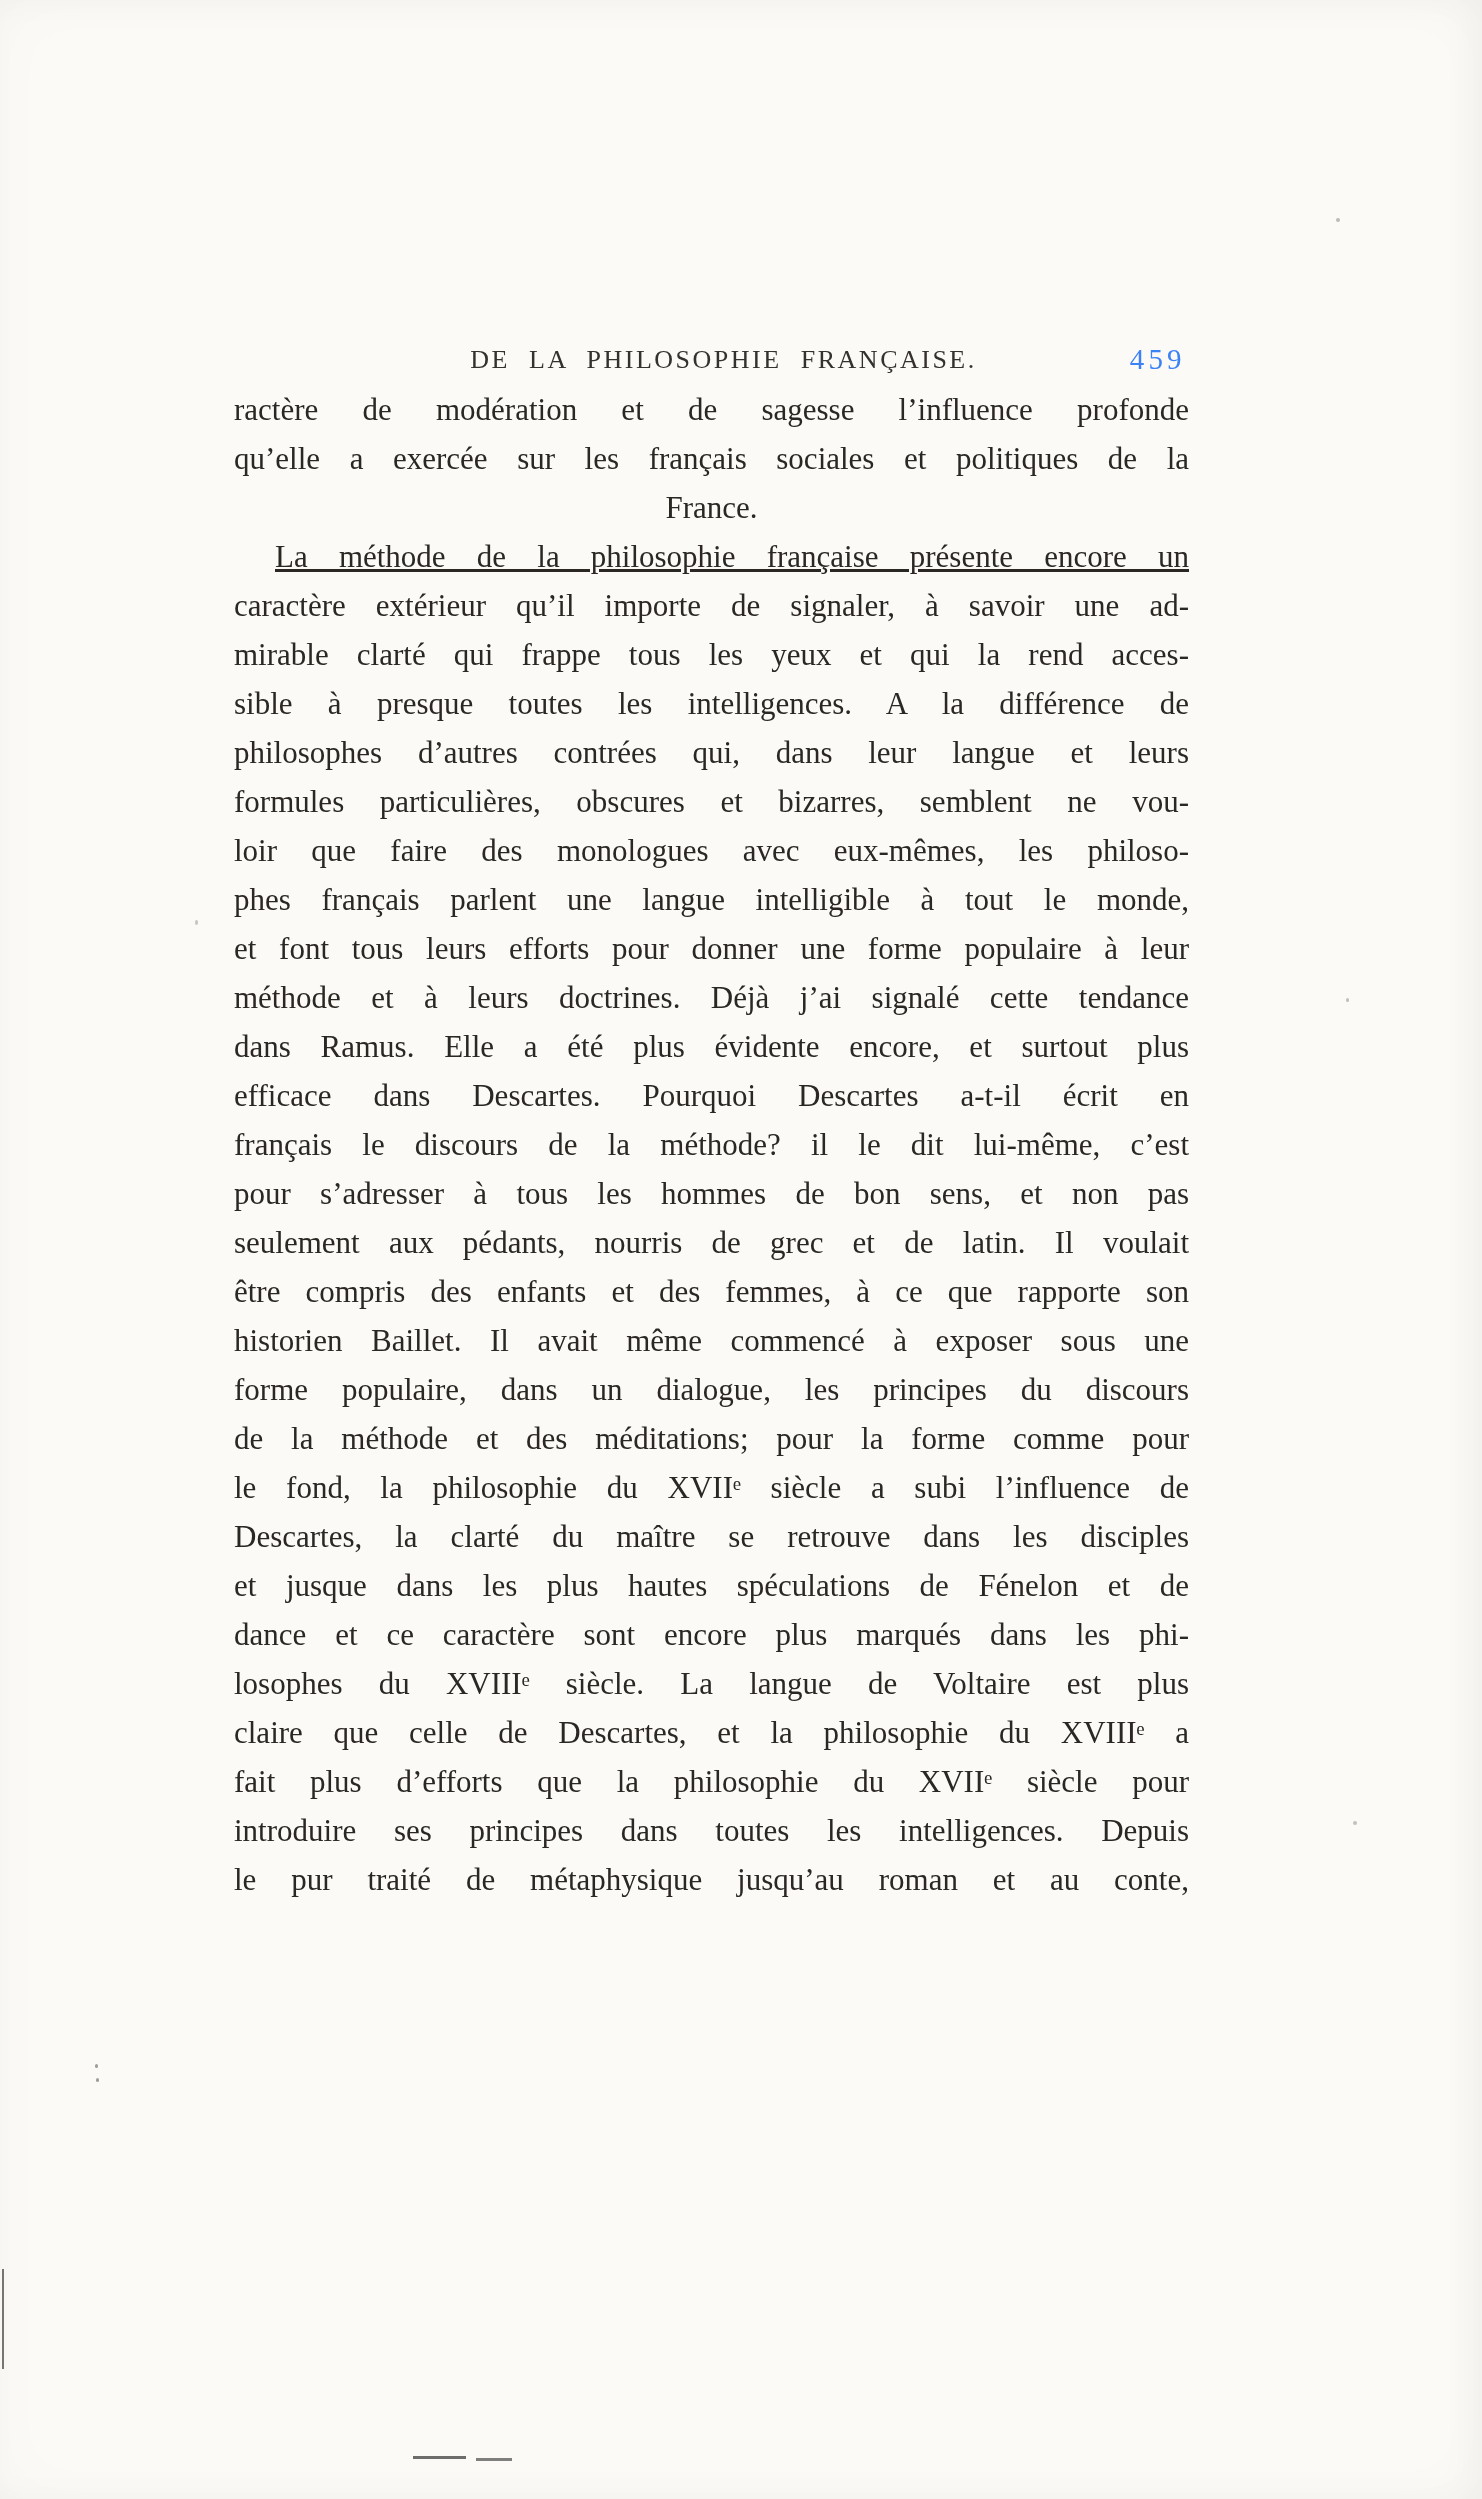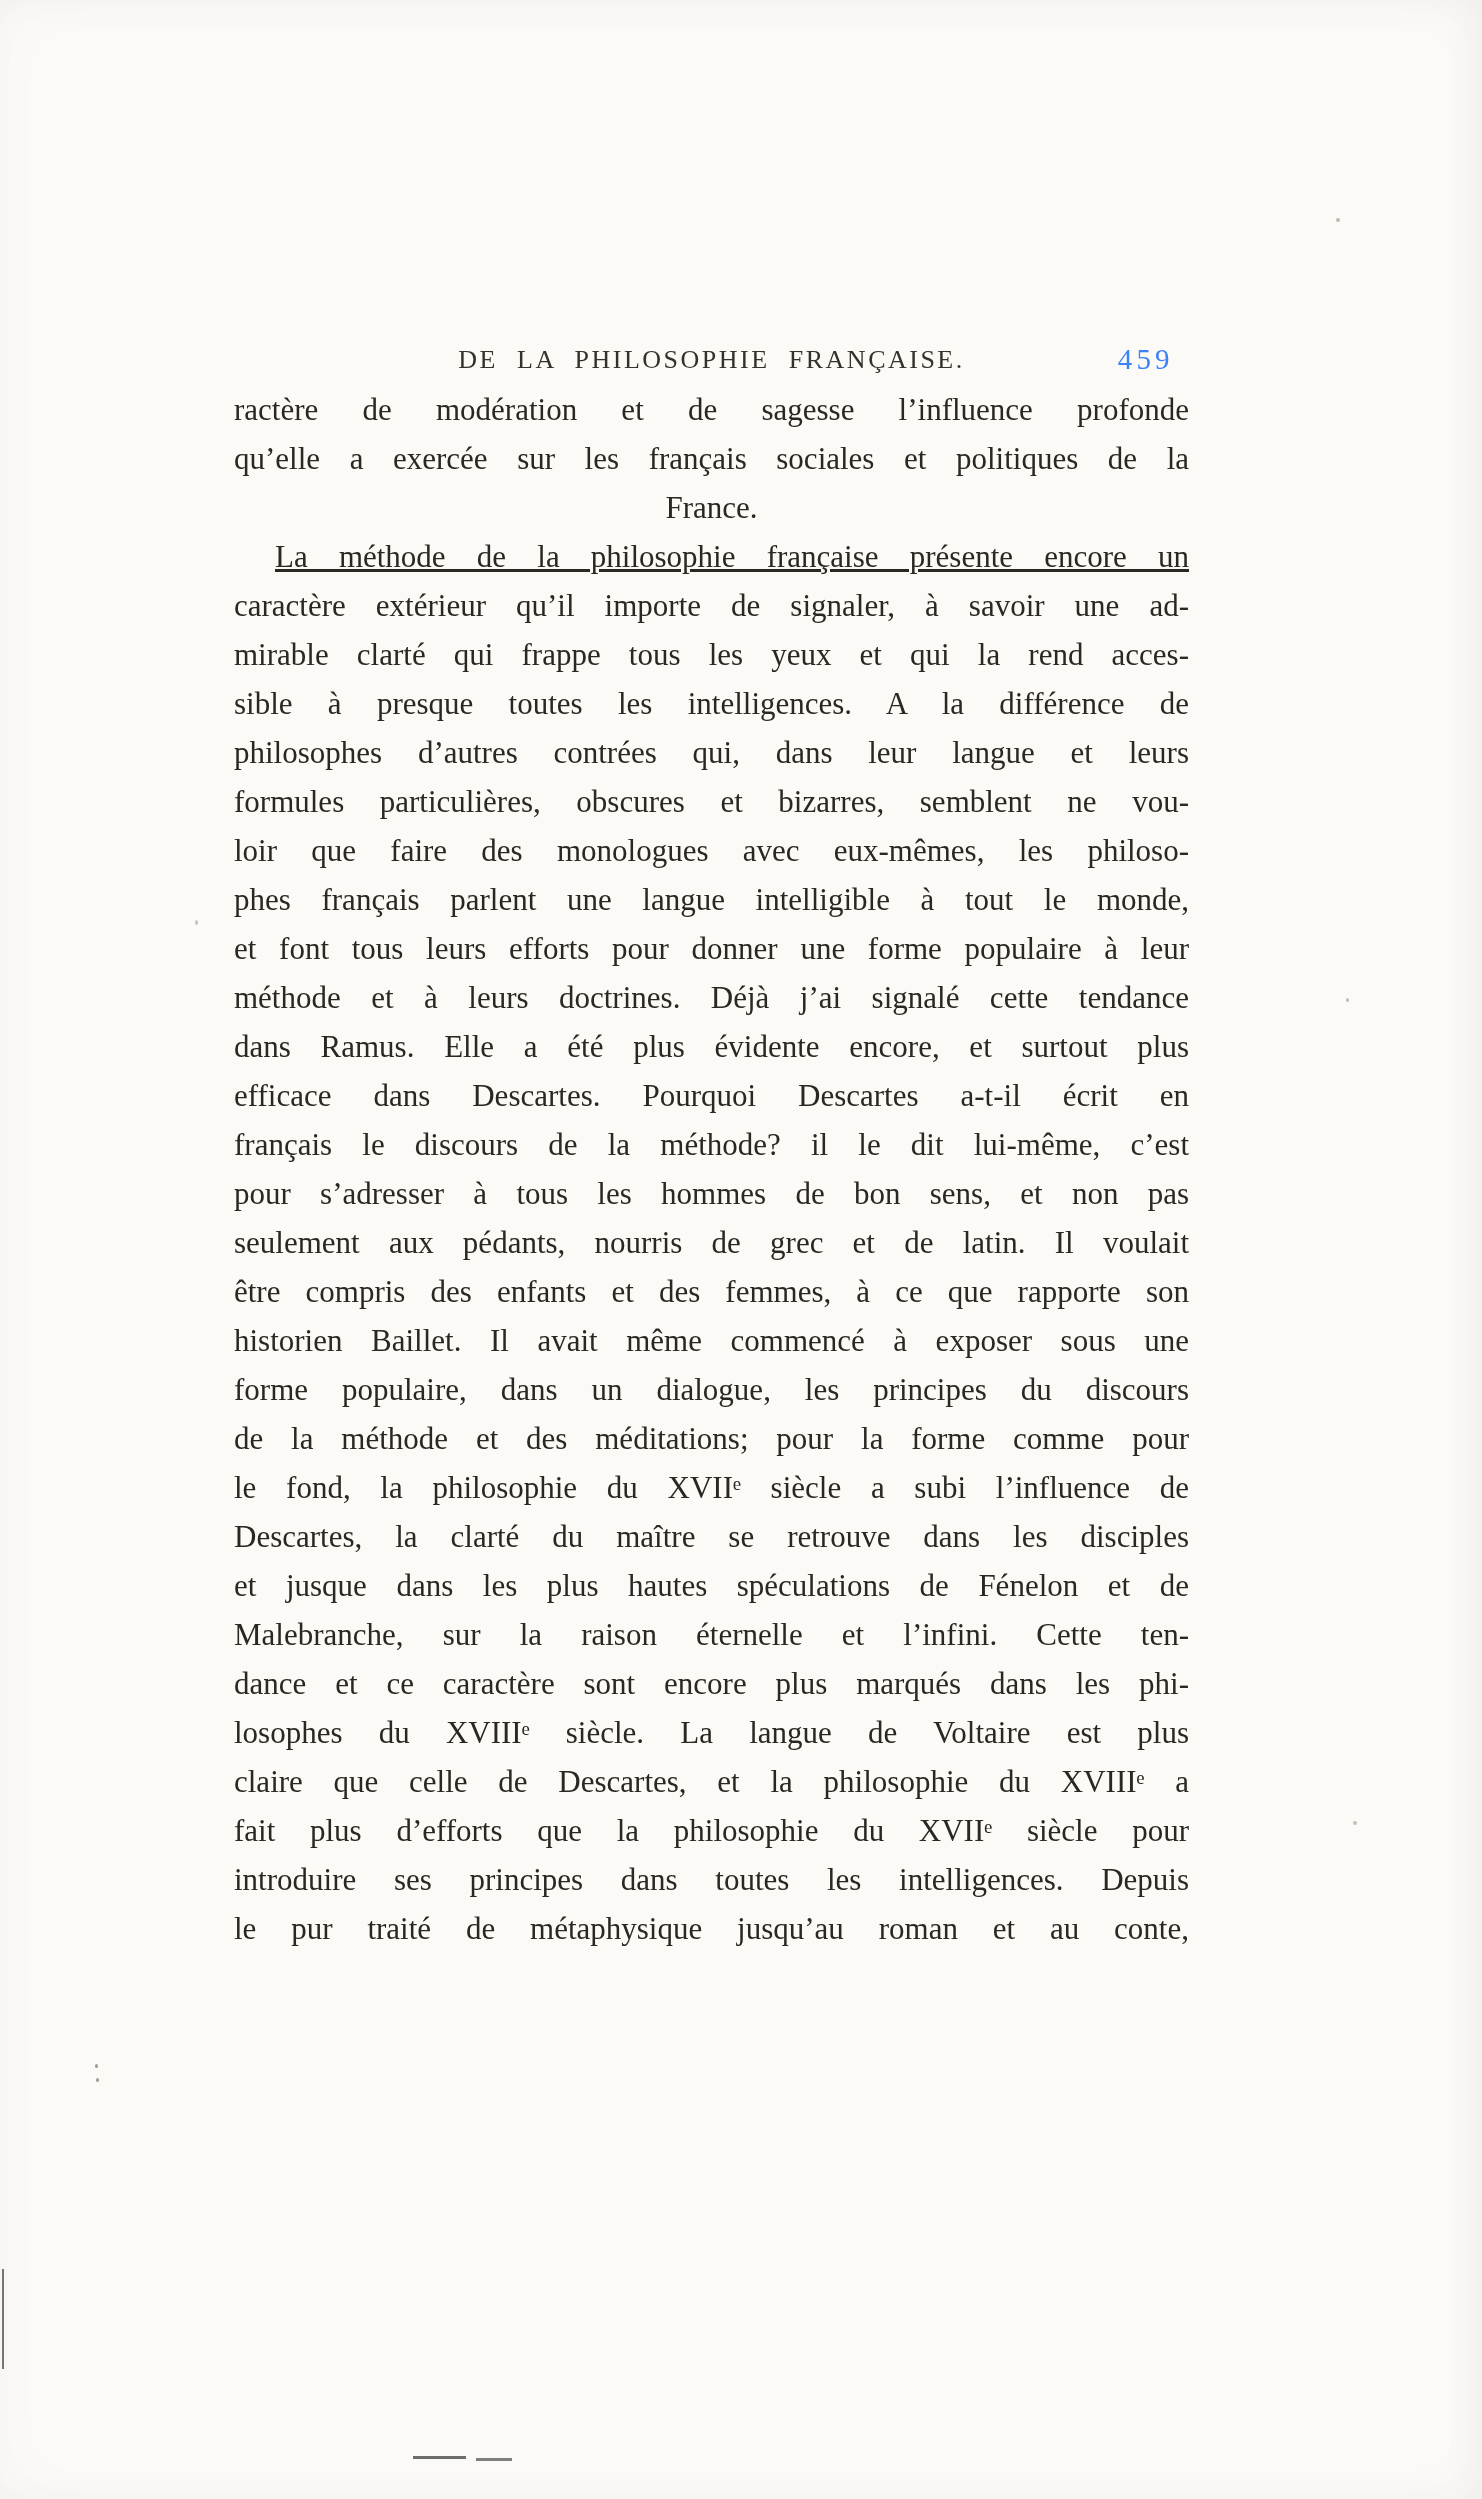--- a/index.html
+++ b/index.html
@@ -13,21 +13,21 @@
     height: 2500px;
     margin: 0 auto;
     background: #fbfaf7;
     box-shadow: inset -12px 0 34px rgba(0,0,0,0.035), inset 0 0 68px rgba(0,0,0,0.02);
     overflow: hidden;
     font-family: "Liberation Serif", "DejaVu Serif", serif;
     color: #2b2823;
   }
   .header {
     position: absolute;
-    left: 234px;
+    left: 246px;
     top: 345px;
     width: 955px;
     height: 37px;
     text-align: center;
   }
   .running-title {
     font-size: 26px;
     letter-spacing: 2.5px;
     word-spacing: 10.2px;
     color: #35322d;
@@ -130,21 +130,20 @@
       <div class="line justify">français le discours de la méthode? il le dit lui-même, c’est</div>
       <div class="line justify">pour s’adresser à tous les hommes de bon sens, et non pas</div>
       <div class="line justify">seulement aux pédants, nourris de grec et de latin. Il voulait</div>
       <div class="line justify">être compris des enfants et des femmes, à ce que rapporte son</div>
       <div class="line justify">historien Baillet. Il avait même commencé à exposer sous une</div>
       <div class="line justify">forme populaire, dans un dialogue, les principes du discours</div>
       <div class="line justify">de la méthode et des méditations; pour la forme comme pour</div>
       <div class="line justify">le fond, la philosophie du XVIIᵉ siècle a subi l’influence de</div>
       <div class="line justify">Descartes, la clarté du maître se retrouve dans les disciples</div>
       <div class="line justify">et jusque dans les plus hautes spéculations de Fénelon et de</div>
-      <div class="line justify">Malebranche, sur la raison éternelle et l’infini. Cette ten-</div>
       <div class="line justify">dance et ce caractère sont encore plus marqués dans les phi-</div>
       <div class="line justify">losophes du XVIIIᵉ siècle. La langue de Voltaire est plus</div>
       <div class="line justify">claire que celle de Descartes, et la philosophie du XVIIIᵉ a</div>
       <div class="line justify">fait plus d’efforts que la philosophie du XVIIᵉ siècle pour</div>
       <div class="line justify">introduire ses principes dans toutes les intelligences. Depuis</div>
       <div class="line justify">le pur traité de métaphysique jusqu’au roman et au conte,</div>
     </div>
 
   <div class="artifact edge-line"></div>
   <div class="artifact bottom-dash-1"></div>

